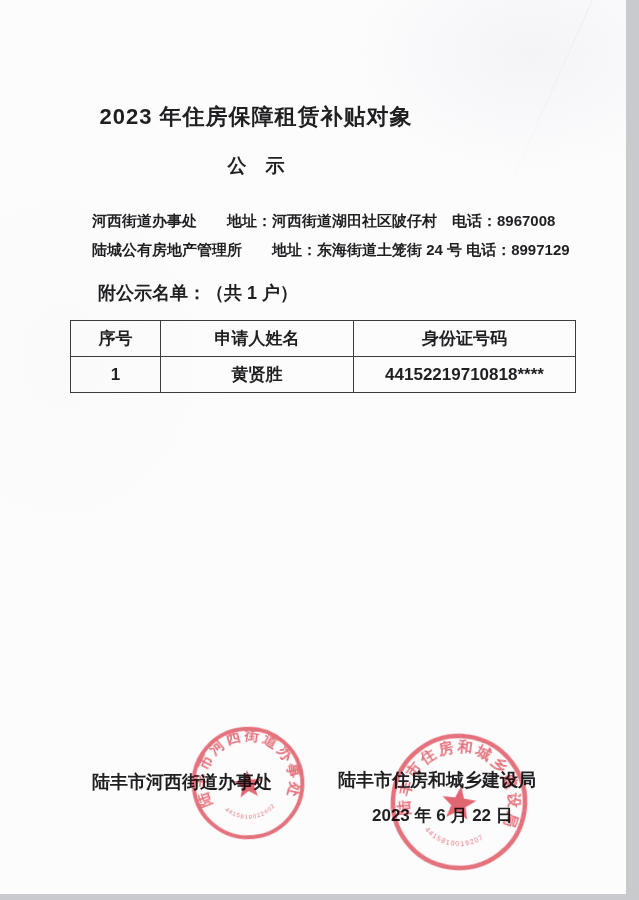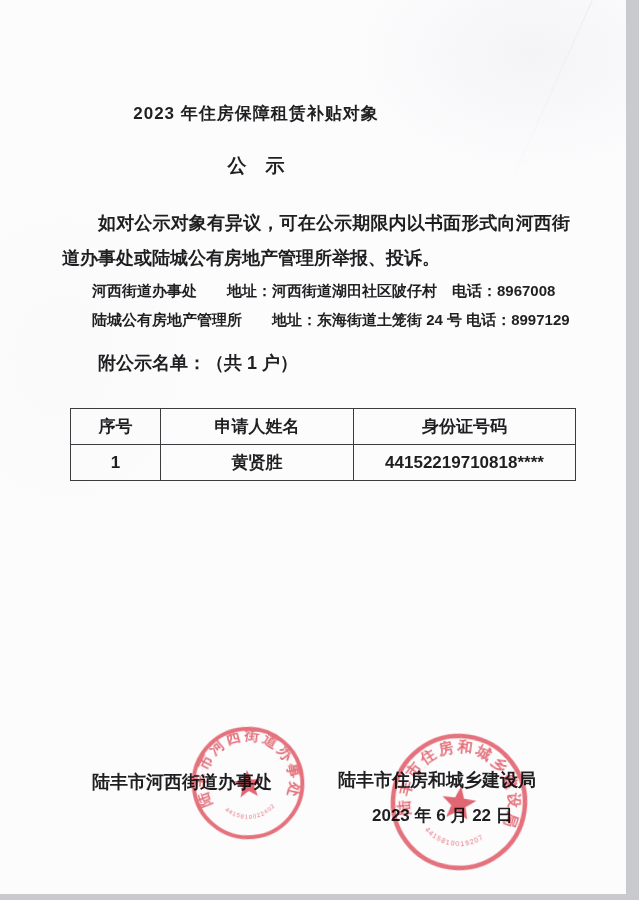--- a/index.html
+++ b/index.html
@@ -21,36 +21,36 @@
       #fcfcfd;
   }
   .crease {
     position:absolute; left:545px; top:-10px;
     width:1px; height:230px;
     background:linear-gradient(#ececf1, rgba(236,236,241,0));
     transform:rotate(24deg);
   }
   .title-1 {
     position:absolute; top:102px; left:256px; transform:translateX(-50%);
-    font-size:17px; font-weight:bold; letter-spacing:1px; white-space:nowrap;
+    font-size:22px; font-weight:bold; letter-spacing:1px; white-space:nowrap;
   }
   .title-2 {
     position:absolute; top:153px; left:256px; transform:translateX(-50%);
     font-size:19px; font-weight:bold; white-space:nowrap;
   }
   .body-block {
     position:absolute; left:62px; top:206px; width:508px;
     font-size:18px; line-height:35px; font-weight:600;
     text-align:justify;
   }
   .body-block p { text-indent:2em; }
   .contact { font-size:15px; line-height:29px; }
   .attach { margin-top:12px !important; }
   table.roster {
-    margin-top:27px; margin-left:8px;
+    margin-top:9px; margin-left:8px;
     width:505px; border-collapse:collapse;
     table-layout:fixed;
     padding-left:18px;
   }
   table.roster th, table.roster td {
     border:1.6px solid #3c3c40;
     text-align:center; vertical-align:middle;
     font-size:17px; font-weight:600;
     padding:0;
   }
@@ -75,21 +75,20 @@
 </head>
 <body>
 
 <div class="page">
   <div class="crease"></div>
 
   <div class="title-1">2023 年住房保障租赁补贴对象</div>
   <div class="title-2">公　示</div>
 
   <div class="body-block">
-    <p>如对公示对象有异议，可在公示期限内以书面形式向河西街道办事处或陆城公有房地产管理所举报、投诉。</p>
     <p class="contact">河西街道办事处　　地址：河西街道湖田社区陂仔村　电话：8967008</p>
     <p class="contact">陆城公有房地产管理所　　地址：东海街道土笼街 24 号 电话：8997129</p>
     <p class="attach">附公示名单：（共 1 户）</p>
 
     <table class="roster">
       <colgroup>
           <col class="c-no">
           <col class="c-name">
           <col class="c-id">
         </colgroup>

